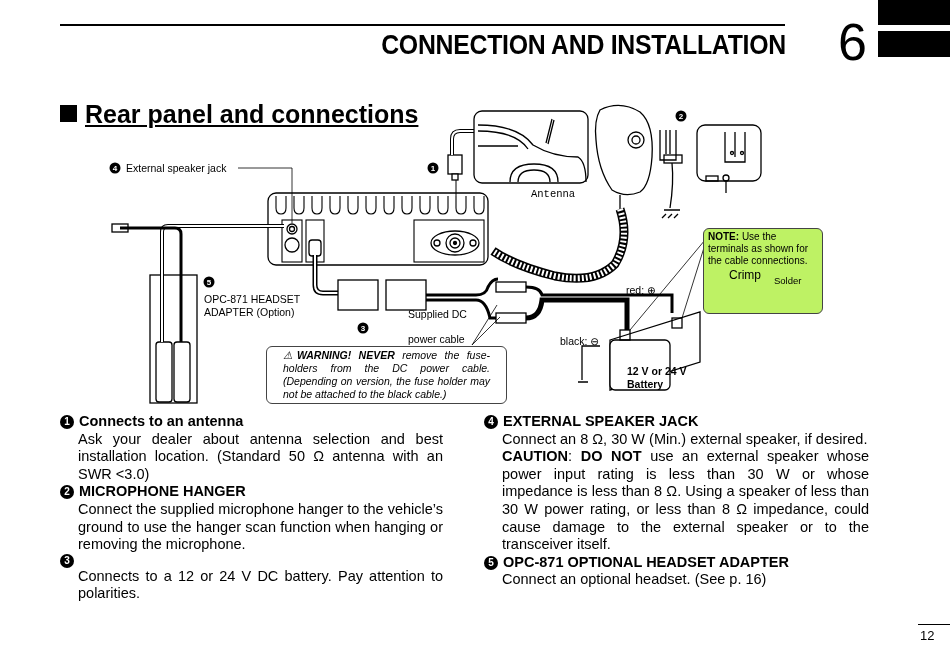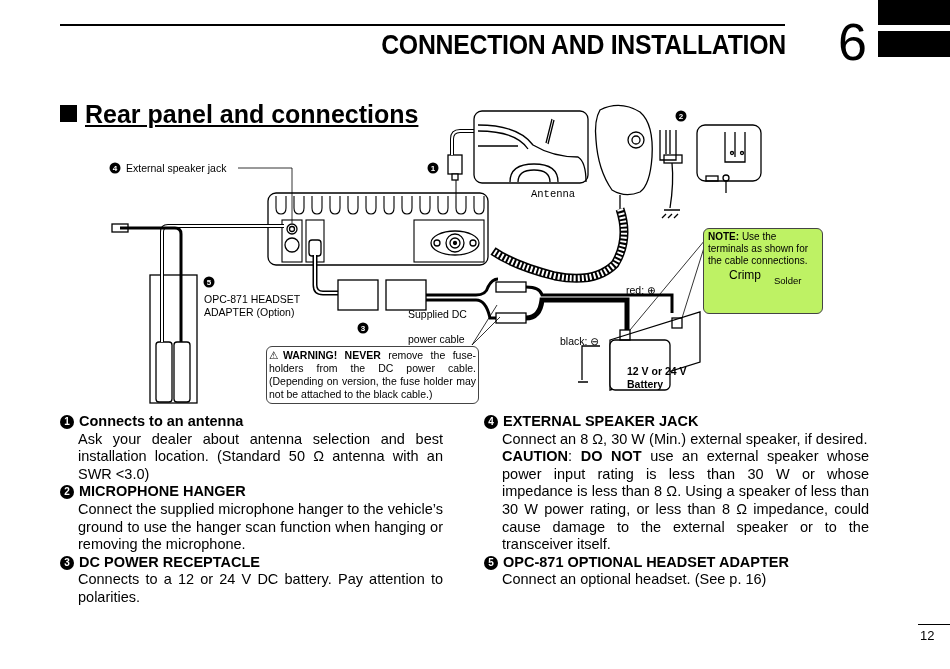--- a/index.html
+++ b/index.html
@@ -8,21 +8,21 @@
   .header-rule { left:60px; top:24px; width:725px; height:2px; background:#000; }
   .chapter-title { right:164px; top:30px; font-size:27px; font-weight:bold; letter-spacing:-0.3px; transform:scaleX(0.92); transform-origin:right center; white-space:nowrap; }
   .chapter-num { left:838px; top:16px; font-size:52px; font-weight:normal; line-height:1; }
   .tab-block { left:878px; width:72px; background:#000; }
   .tab1 { top:0; height:25px; }
   .tab2 { top:31px; height:26px; }
   .section-title { left:60px; top:100px; font-size:25px; font-weight:bold; white-space:nowrap;text-decoration:underline; }
   .section-title .sq { display:inline-block; width:17px; height:17px; background:#000; margin-right:8px; vertical-align:1px; }
   .lbl { font-size:10.5px; line-height:12px; white-space:nowrap; }
   .num-badge { display:inline-block; width:11px; height:11px; border-radius:50%; background:#000; color:#fff; font-size:8px; font-weight:bold; text-align:center; line-height:11px; vertical-align:middle; }
-  .warnbox { left:266px; top:346px; width:207px; border:1px solid #444; border-radius:6px; padding:2px 2px; font-size:10.5px; line-height:13px; text-align:justify; background:#fff; }
+  .warnbox { left:266px; top:346px; width:207px; border:1px solid #444; border-radius:6px; padding:2px 16px; font-size:10.5px; line-height:13px; text-align:justify; background:#fff;font-style:italic; }
   .notebox { left:703px; top:228px; width:110px; height:80px; border:1px solid #444; border-radius:6px; padding:2px 4px; font-size:10px; line-height:12px; background:#bef264; }
   .diagram { left:0; top:0; }
   .col { font-size:14.5px; line-height:17.6px; }
   .col .head { font-weight:bold; display:flex; align-items:center; }
   .col .head .num-badge { width:14px; height:14px; font-size:10px; line-height:14px; margin-right:5px; }
   .col .body { padding-left:18px; text-align:justify; }
   .col-left { left:60px; top:413px; width:383px; }
   .col-right { left:484px; top:413px; width:385px; }
   .footer-rule { left:918px; top:624px; width:32px; height:1px; background:#000; }
   .page-num { left:920px; top:628px; font-size:13px; }
@@ -205,21 +205,20 @@
   <div>
     <div class="head">
         <span class="num-badge">2</span>
         <span>MICROPHONE HANGER</span>
       </div>
     <div class="body">Connect the supplied microphone hanger to the vehicle’s ground to use the hanger scan function when hanging or removing the microphone.</div>
   </div>
   <div>
     <div class="head">
         <span class="num-badge">3</span>
-        <span>DC POWER RECEPTACLE</span>
       </div>
     <div class="body">Connects to a 12 or 24 V DC battery. Pay attention to polarities.</div>
   </div>
 </div>
 
 <div class="abs col col-right">
   <div>
     <div class="head">
         <span class="num-badge">4</span>
         <span>EXTERNAL SPEAKER JACK</span>

